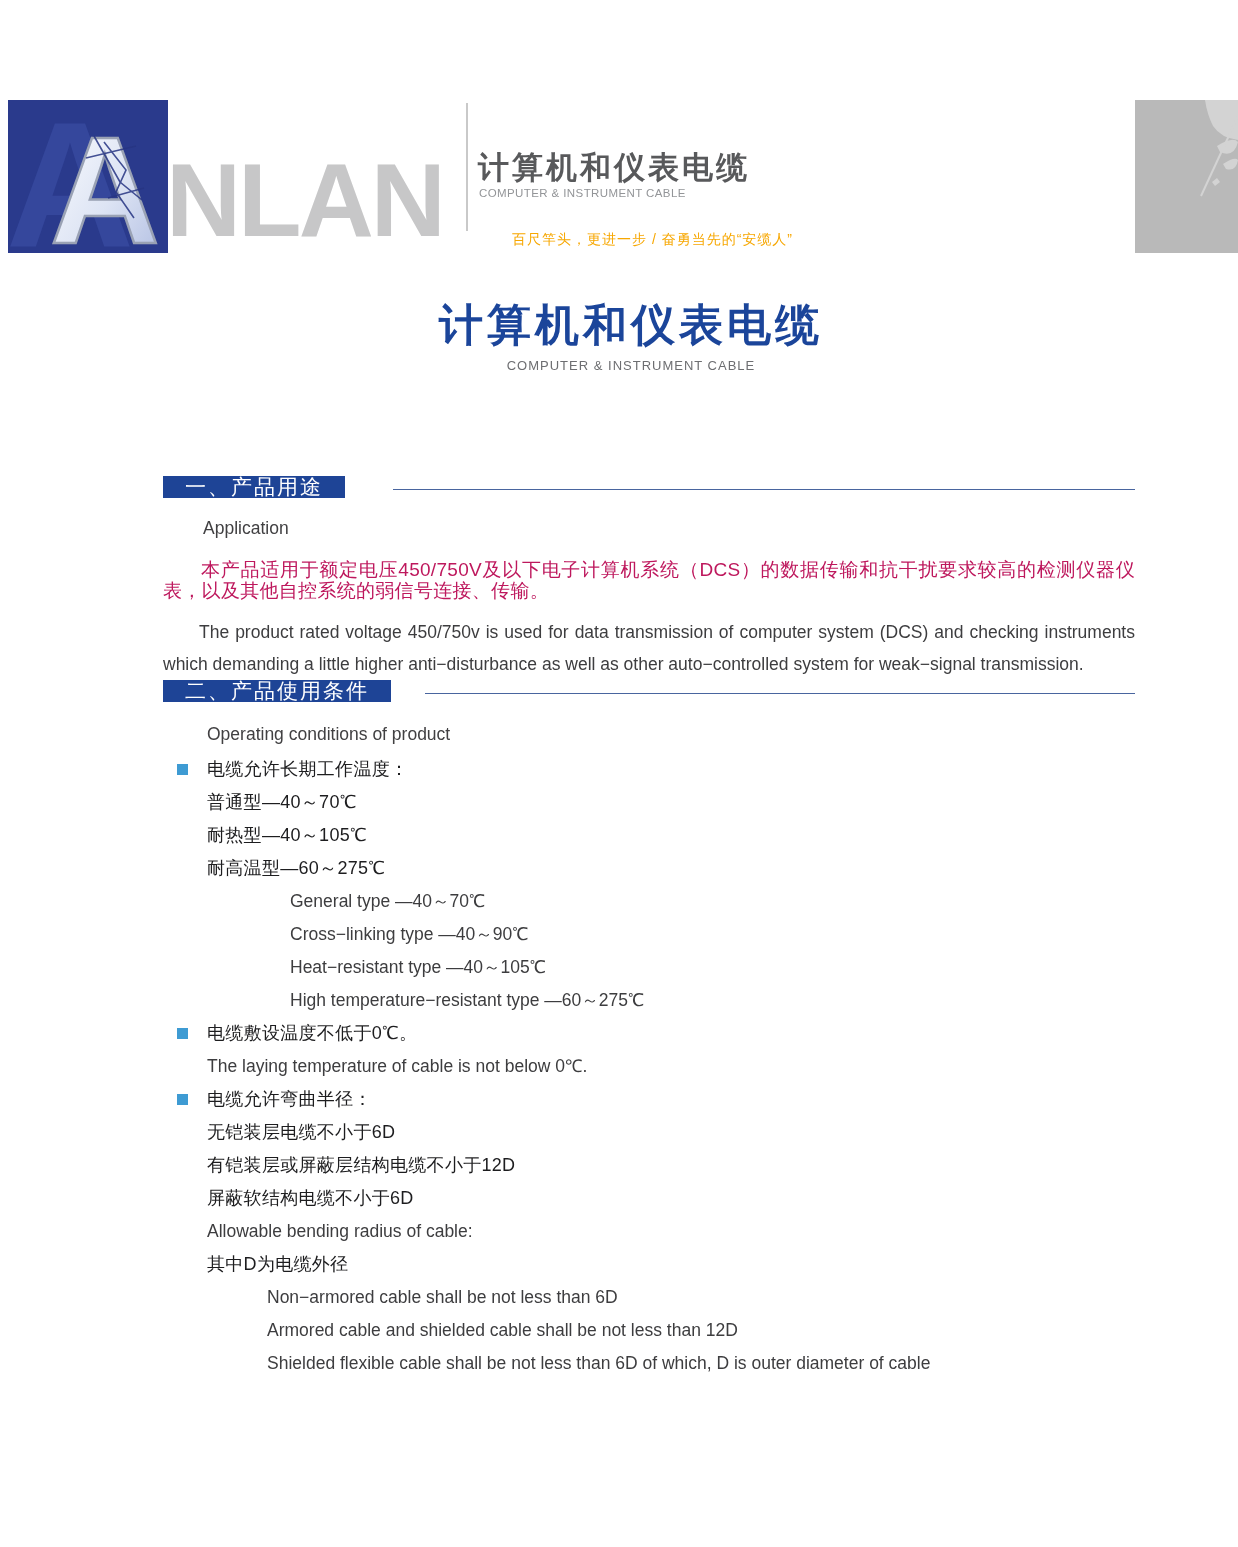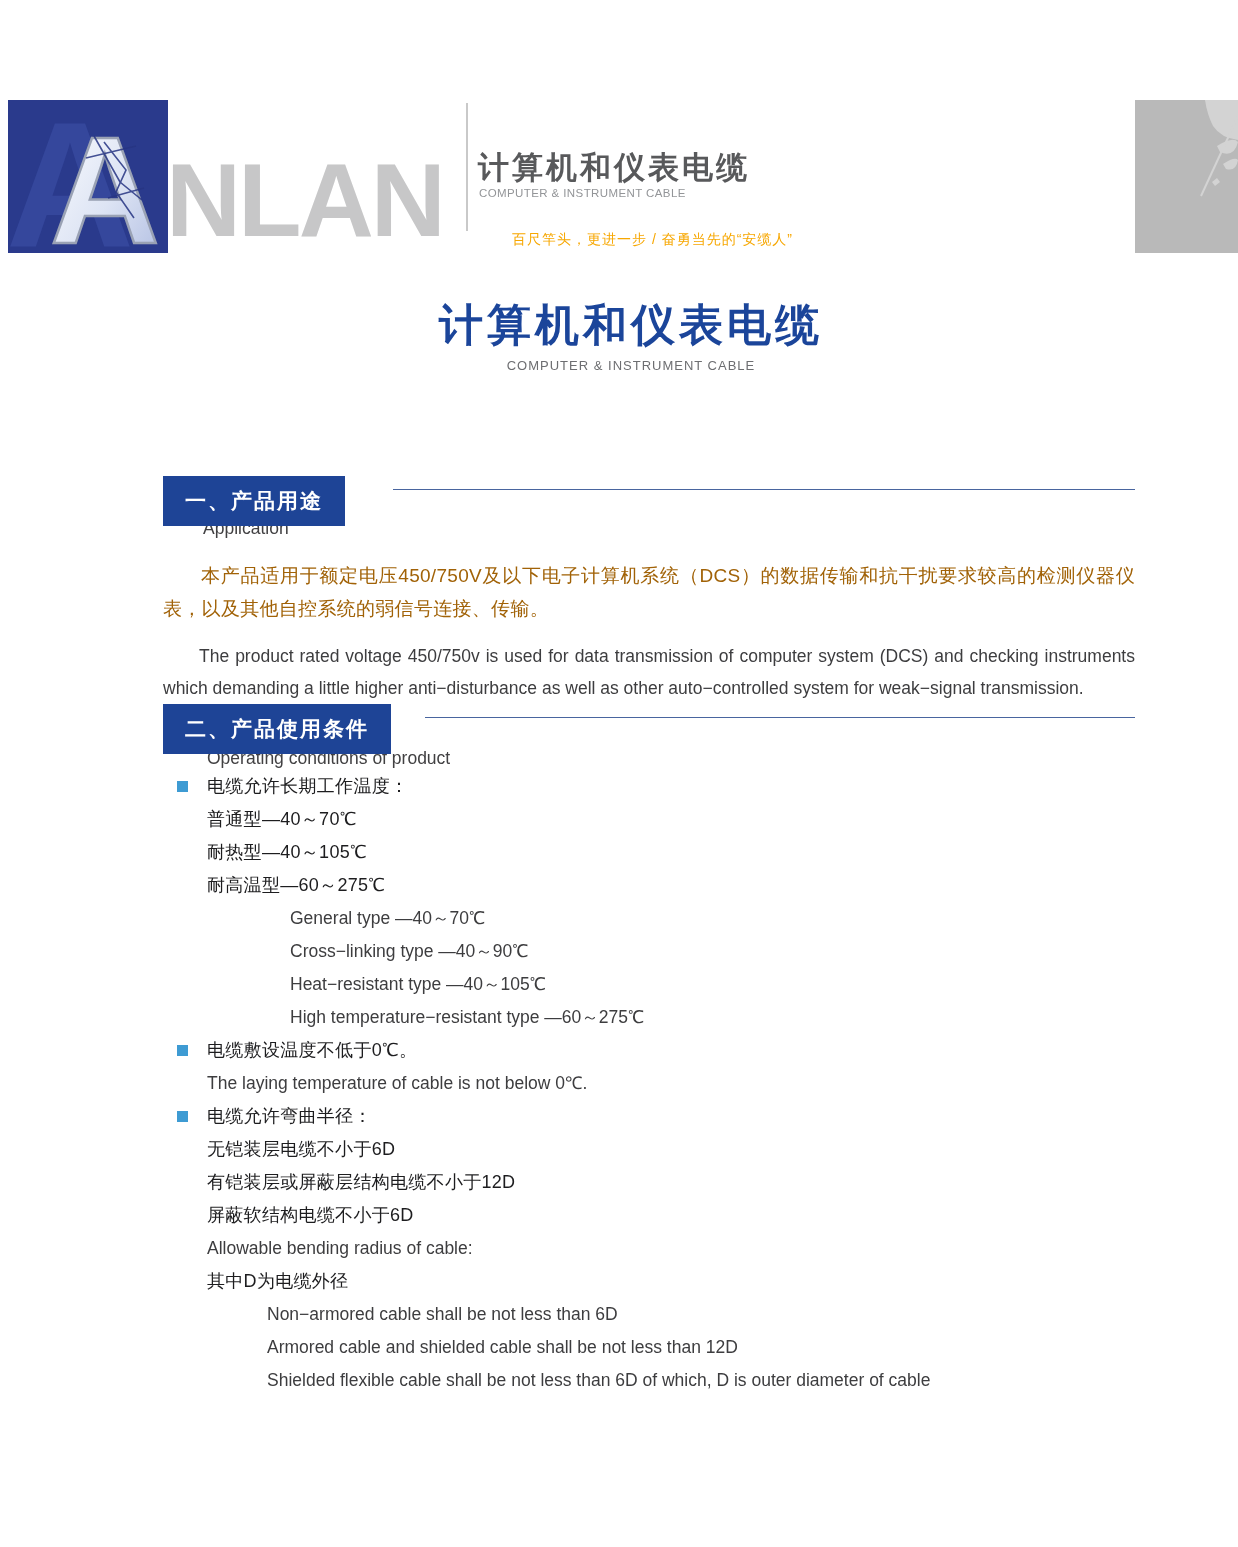--- a/index.html
+++ b/index.html
@@ -38,40 +38,40 @@
     font-size:44px;font-weight:bold;color:#1b459a;letter-spacing:4px;
   }
   .main-subtitle{
     position:absolute;left:0;top:358px;width:1262px;text-align:center;
     font-size:13px;color:#6d6e71;letter-spacing:1px;
   }
   
   .content{position:absolute;left:163px;top:476px;width:972px;}
   .sec-head{position:relative;height:33px;margin:0;}
   .sec-bar{
-    position:absolute;left:0;top:0;height:50px;
+    position:absolute;left:0;top:0;height:22px;
     background:#1e4496;color:#ffffff;
-    font-size:21px;font-weight:bold;letter-spacing:2px;
+    font-size:21px;font-weight:normal;letter-spacing:2px;
     display:flex;align-items:center;padding:0 22px;box-sizing:border-box;
   }
   .sec-line{position:absolute;top:13px;right:0;height:0;border-top:1.6px solid #49659f;}
   .sec1-line{left:230px;}
   .sec2-line{left:262px;}
   .subheading{margin:7px 0 0 0;padding-left:40px;font-size:17.5px;color:#414042;line-height:24px;}
   .para-zh{
-    margin:19px 0 0 0;font-size:19px;line-height:33px;color:#a16207;
+    margin:19px 0 0 0;font-size:19px;line-height:21px;color:#be185d;
     text-indent:38px;text-align:justify;letter-spacing:.3px;
   }
   .para-en{
     margin:15px 0 0 0;font-size:17.5px;line-height:32px;color:#3d3d3f;
     text-indent:36px;text-align:justify;
   }
   .sec2{margin-top:0;}
   .sub2{margin-top:9px;padding-left:44px;}
-  .cond-list{}
+  .cond-list{margin-top:7px;}
   .li{position:relative;line-height:33px;font-size:17.5px;color:#3d3d3f;}
   .li.zh{font-size:18px;color:#1d1d1f;letter-spacing:.3px;}
   .li .bullet-sq{
     position:absolute;left:14px;top:11px;width:11px;height:11px;background:#3e9bd3;
   }
   .li.bullet, .li.ind1{padding-left:44px;}
   .li.ind2{padding-left:127px;}
   .li.ind2b{padding-left:104px;}
 </style>
 </head>

